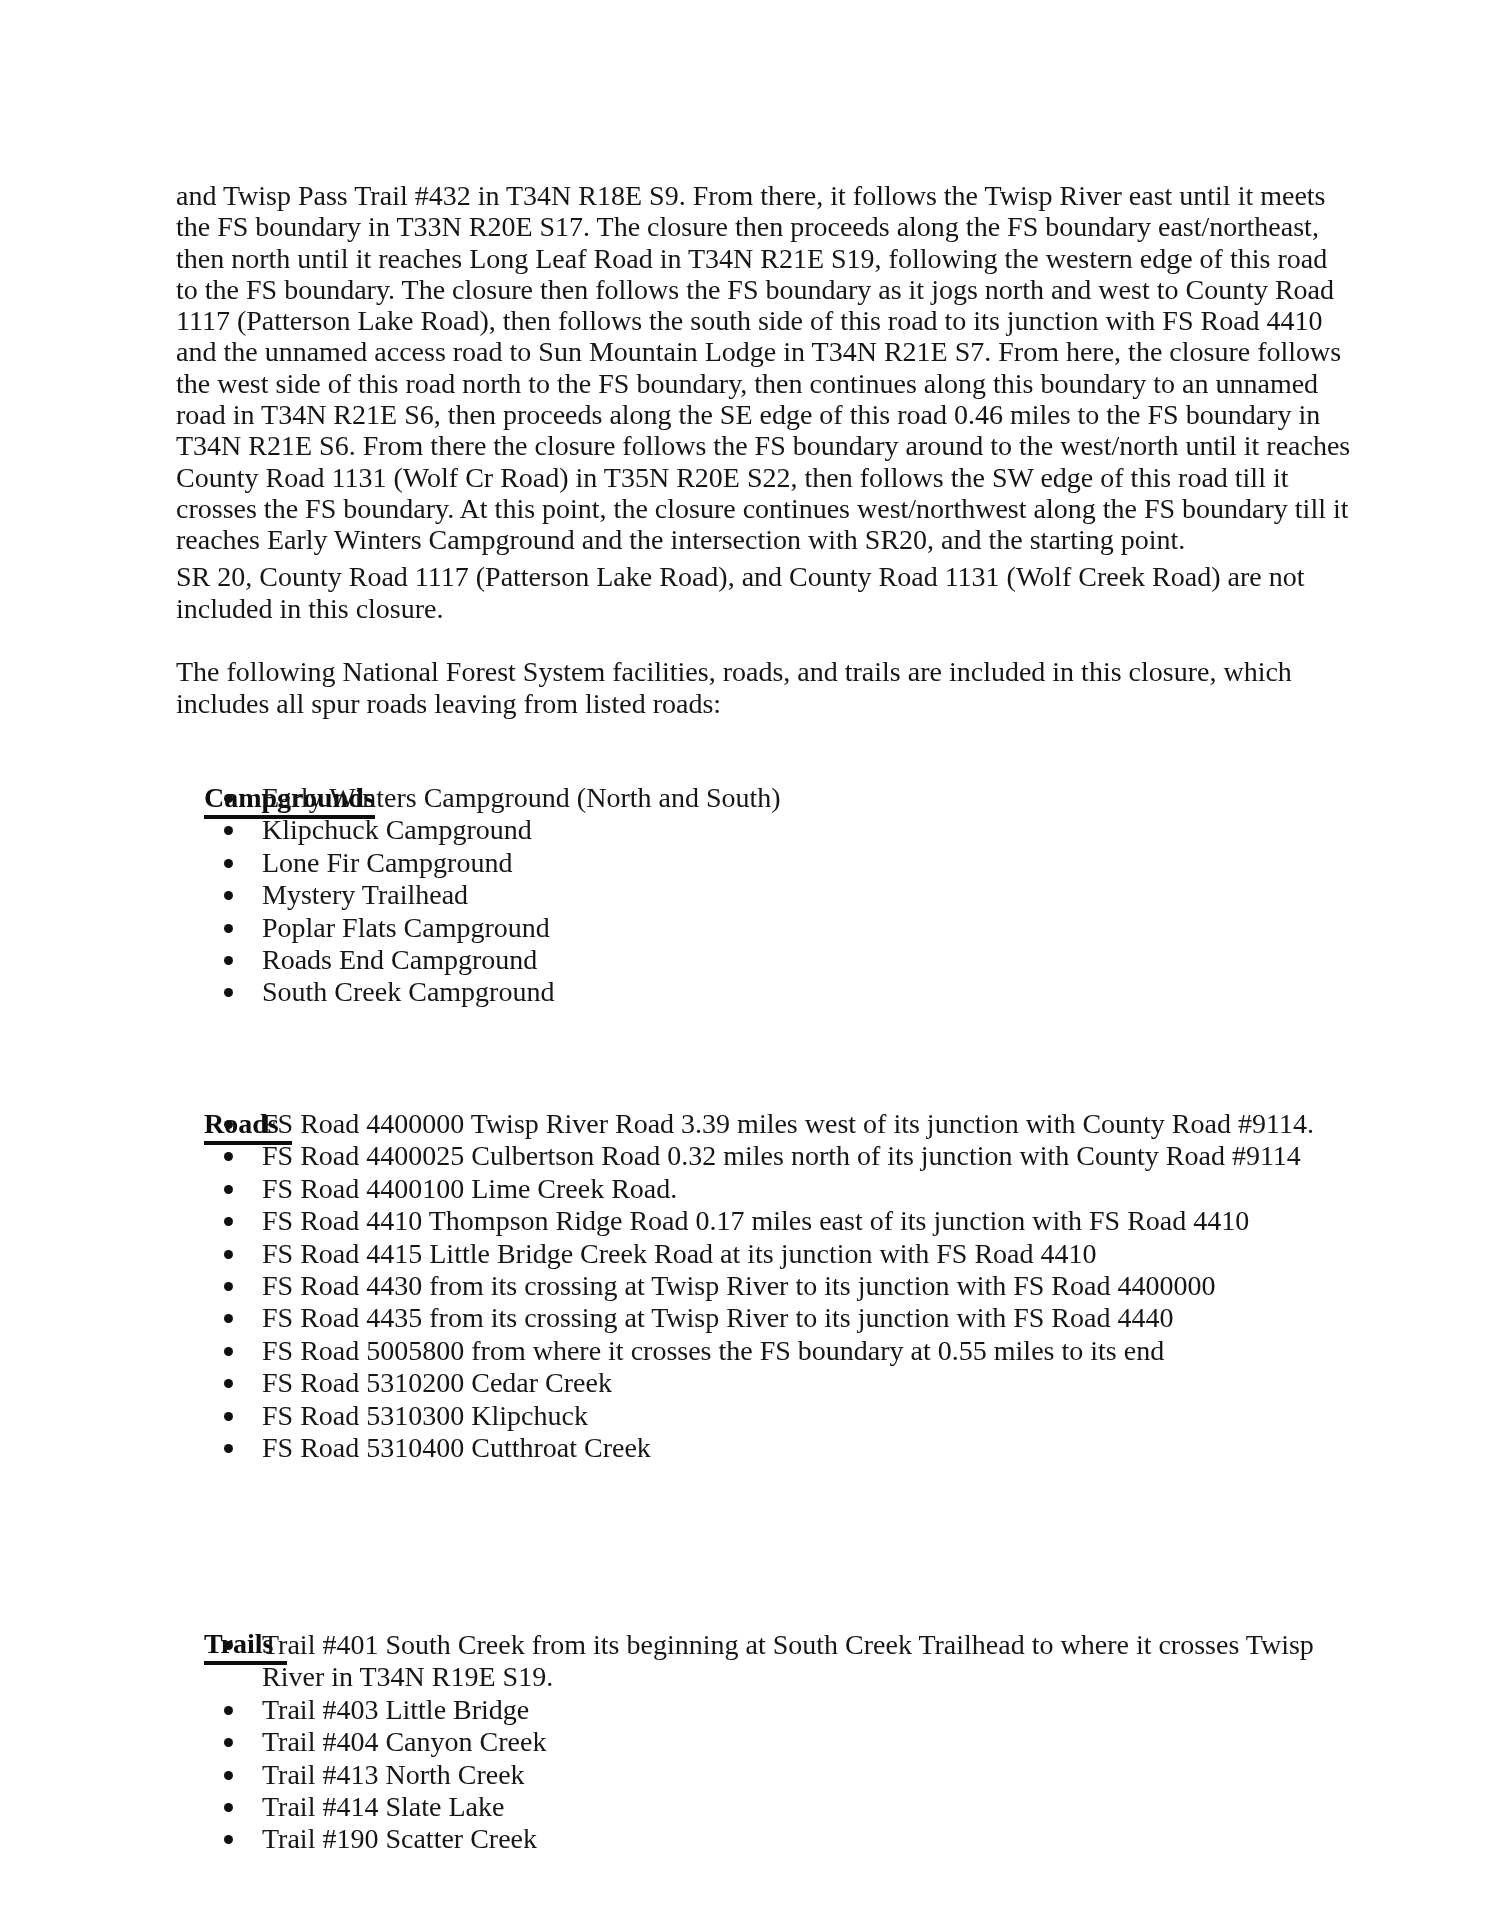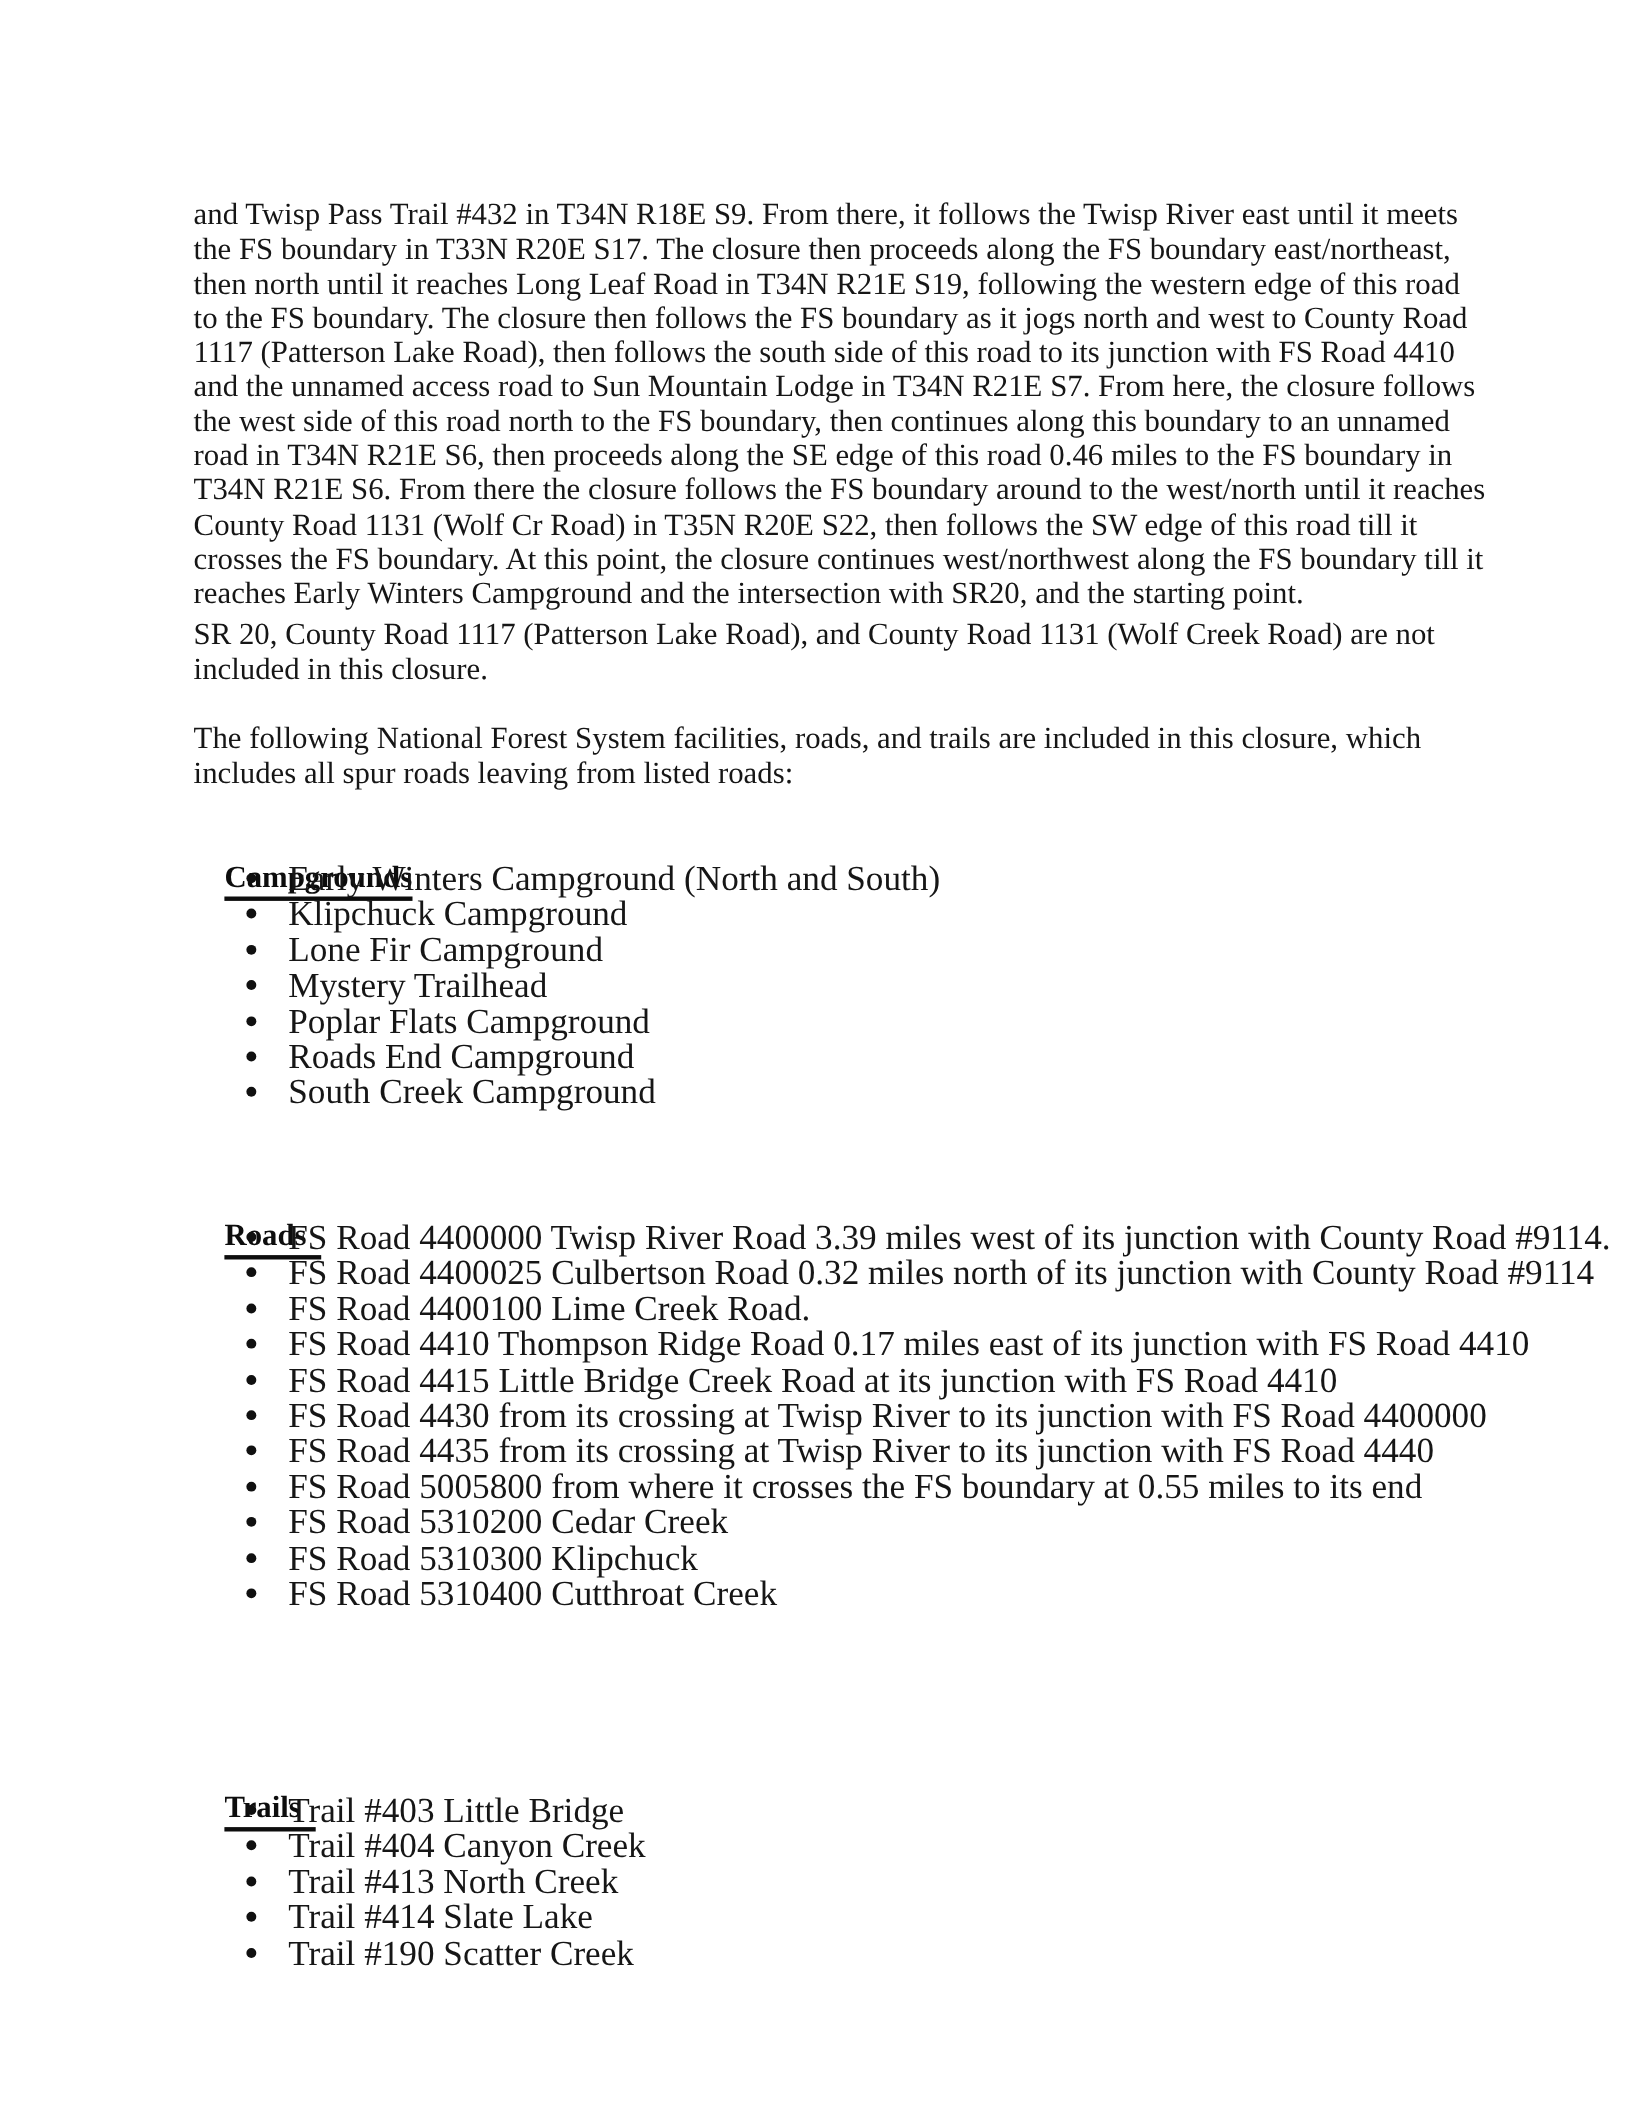--- a/index.html
+++ b/index.html
@@ -47,21 +47,21 @@
   .h2 .hu { padding-right: 13px; }
   .h3 .hu { padding-right: 14px; }
 
   .list {
     position: absolute;
     left: 176px;
     width: 1300px;
     margin: 0;
     padding: 0;
     list-style: none;
-    font-size: 32px;
+    font-size: 28px;
     line-height: 32.4px;
   }
   .l1 { top: 782px; }
   .l2 { top: 1108px; }
   .l3 { top: 1629px; }
   .list li {
     position: relative;
     padding-left: 86px;        
     white-space: pre;          
   }
@@ -130,20 +130,22 @@
     <li>FS Road 5310200 Cedar Creek</li>
     <li>FS Road 5310300 Klipchuck</li>
     <li>FS Road 5310400 Cutthroat Creek</li>
   </ul>
 
   <div class="heading h3">
     <span class="hu">Trails</span>
   </div>
 
   <ul class="list l3">
+    <li>Trail #401 South Creek from its beginning at South Creek Trailhead to where it crosses Twisp
+River in T34N R19E S19.</li>
     <li>Trail #403 Little Bridge</li>
     <li>Trail #404 Canyon Creek</li>
     <li>Trail #413 North Creek</li>
     <li>Trail #414 Slate Lake</li>
     <li>Trail #190 Scatter Creek</li>
   </ul>
 
 </div>
 
 </body></html>

